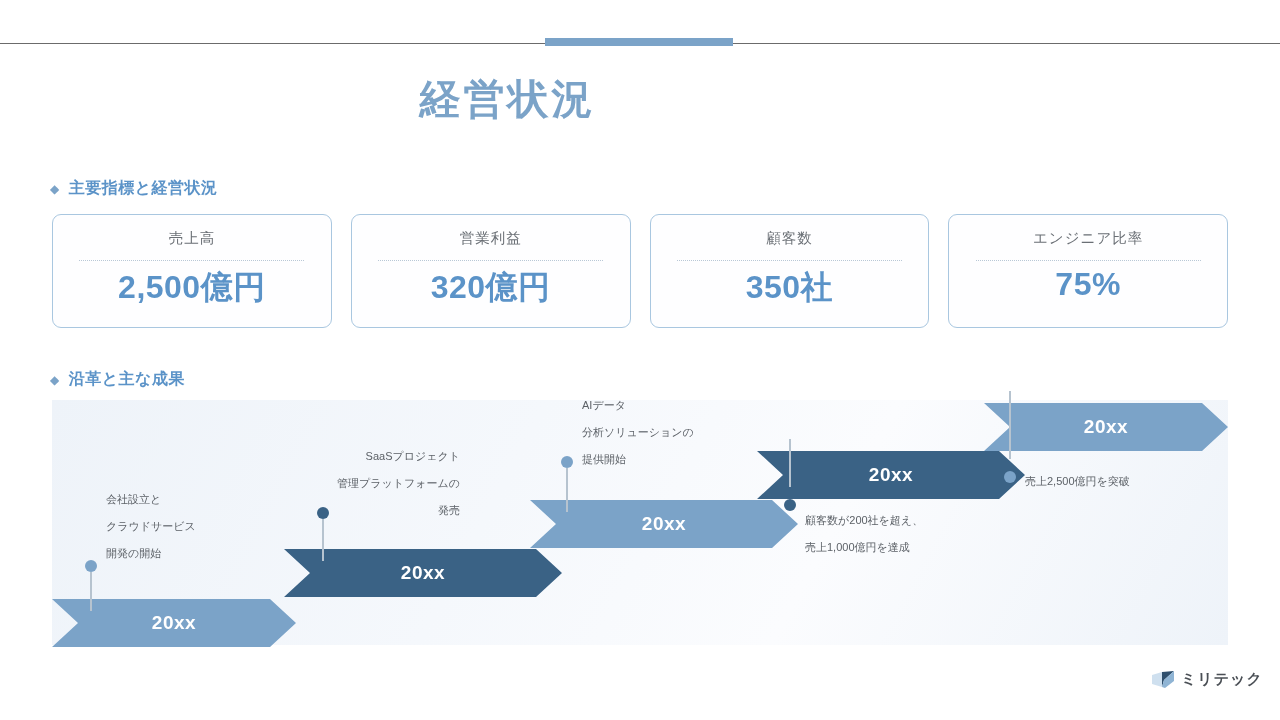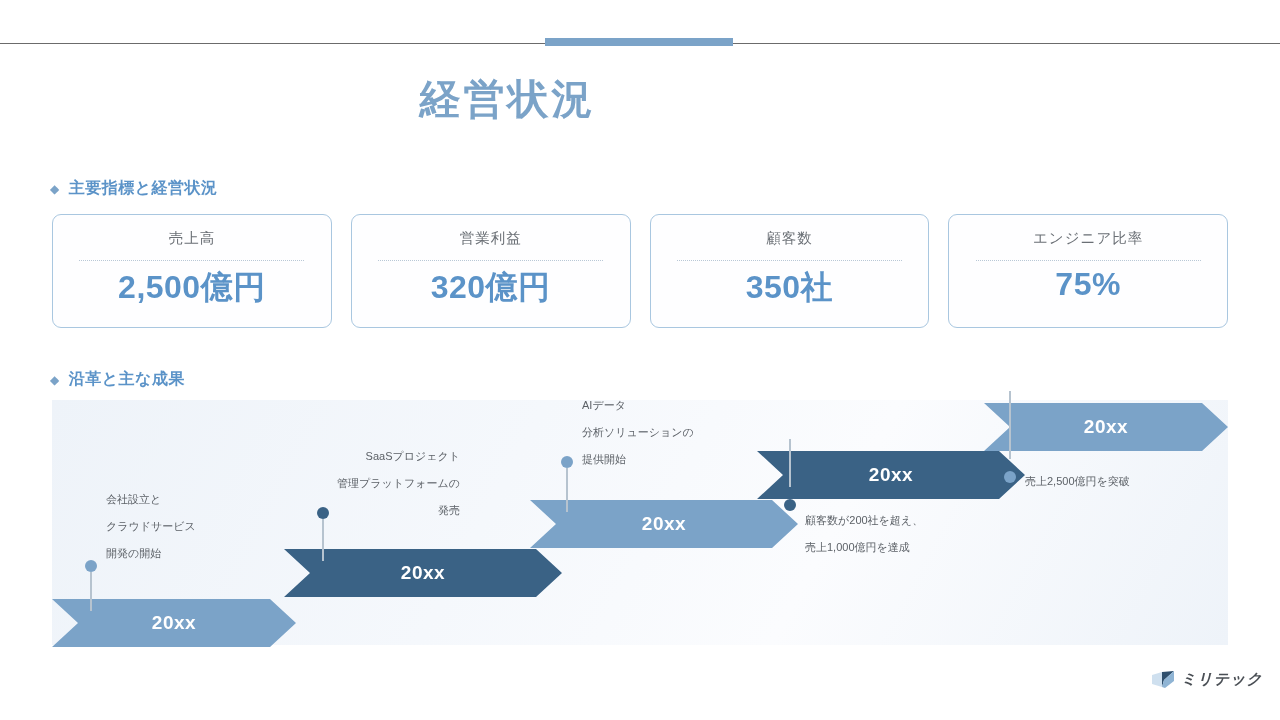--- a/index.html
+++ b/index.html
@@ -111,21 +111,21 @@
   .ms-text {
     position:absolute;
     font-size:11px; color:#5c6167;
     line-height:27px;
     white-space:nowrap;
   }
 
   
   .footer-logo {
     position:absolute; left:1152px; top:670px;
-    display:flex; align-items:center; gap:7px;font-style:italic;
+    display:flex; align-items:center; gap:7px;
   }
   .logo-mark { width:22px; height:18px; display:block; }
   .logo-text {
     font-size:15px; font-weight:bold; color:#4a4f55; letter-spacing:1px;
   }
 </style>
 </head>
 <body>
 
 <div class="slide">

